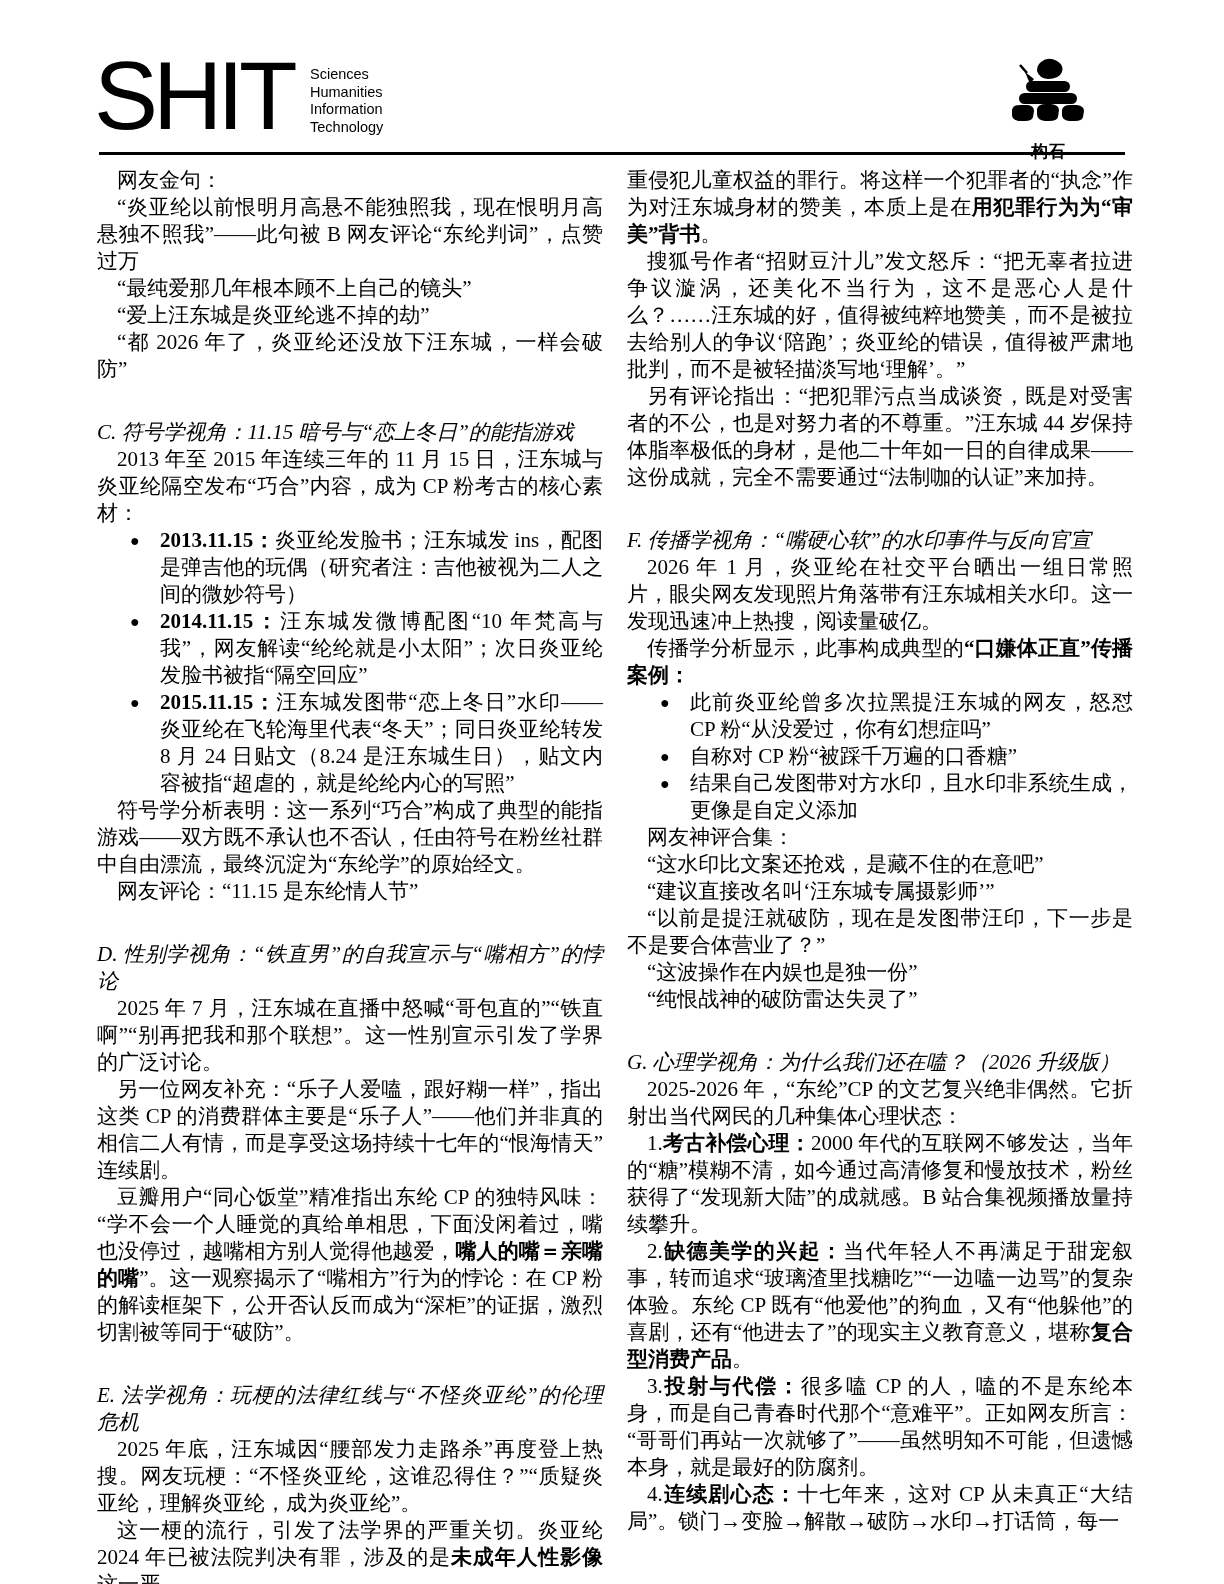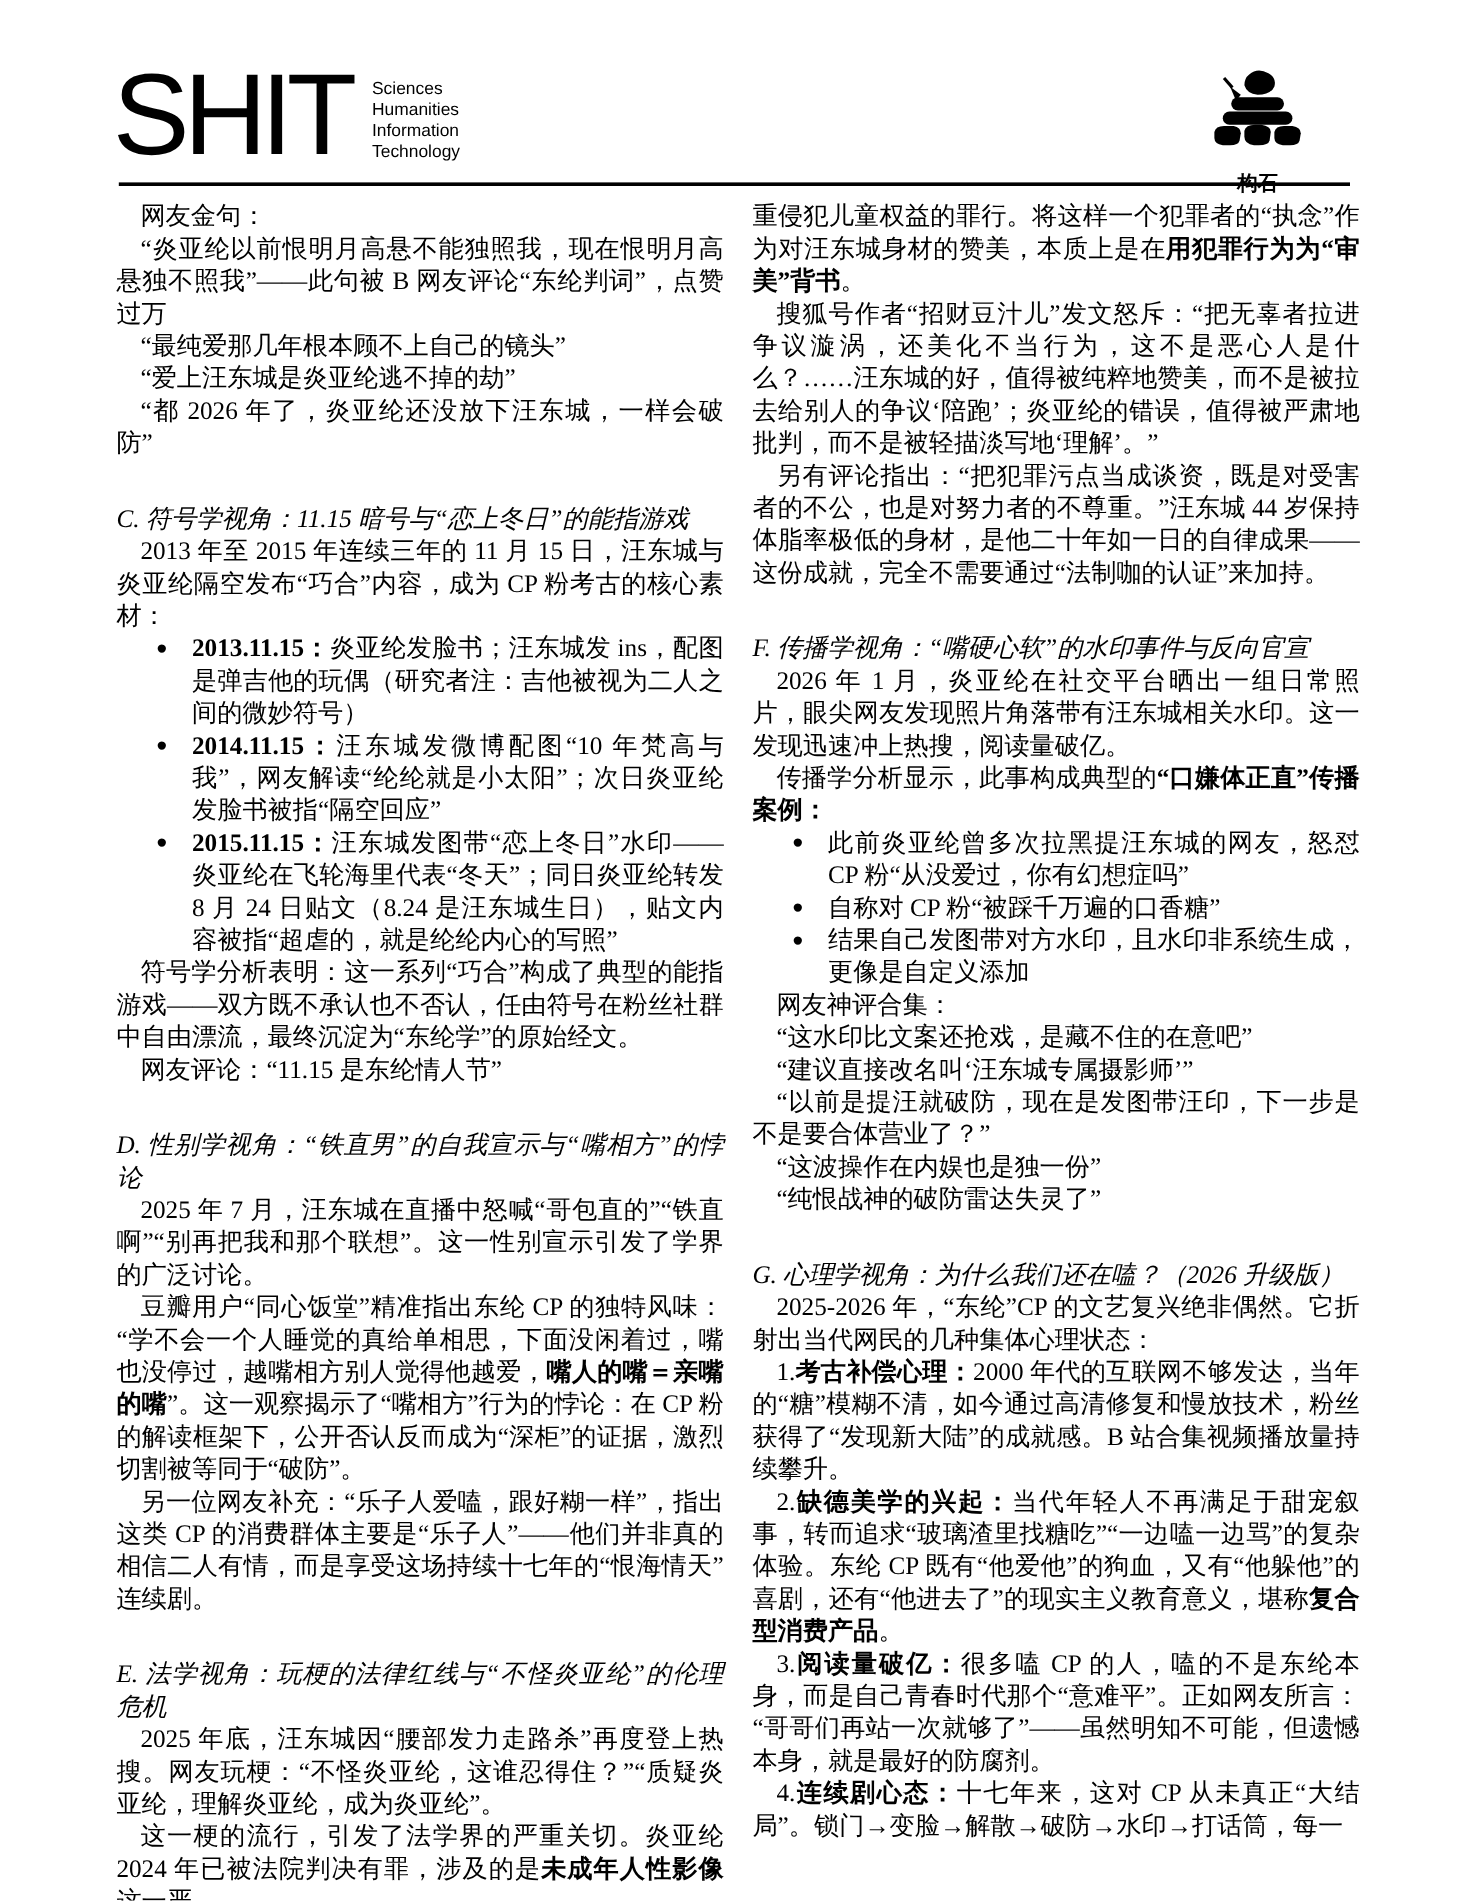--- a/index.html
+++ b/index.html
@@ -108,22 +108,22 @@
         <div class="blk p"><span>“都 2026 年了，炎亚纶还没放下汪东城，一样会破防”</span></div>
         <div class="blk h"><span>C.  符号学视角：11.15 暗号与“恋上冬日”的能指游戏</span></div>
         <div class="blk p"><span>2013 年至 2015 年连续三年的 11 月 15 日，汪东城与炎亚纶隔空发布“巧合”内容，成为 CP 粉考古的核心素材：</span></div>
         <div class="blk li"><span class="marker">●</span><span class="li-body"><b>2013.11.15：</b><span>炎亚纶发脸书；汪东城发 ins，配图是弹吉他的玩偶（研究者注：吉他被视为二人之间的微妙符号）</span></span></div>
         <div class="blk li"><span class="marker">●</span><span class="li-body"><b>2014.11.15：</b><span>汪东城发微博配图“10 年梵高与我”，网友解读“纶纶就是小太阳”；次日炎亚纶发脸书被指“隔空回应”</span></span></div>
         <div class="blk li"><span class="marker">●</span><span class="li-body"><b>2015.11.15：</b><span>汪东城发图带“恋上冬日”水印——炎亚纶在飞轮海里代表“冬天”；同日炎亚纶转发 8 月 24 日贴文（8.24 是汪东城生日），贴文内容被指“超虐的，就是纶纶内心的写照”</span></span></div>
         <div class="blk p"><span>符号学分析表明：这一系列“巧合”构成了典型的能指游戏——双方既不承认也不否认，任由符号在粉丝社群中自由漂流，最终沉淀为“东纶学”的原始经文。</span></div>
         <div class="blk p"><span>网友评论：“11.15 是东纶情人节”</span></div>
         <div class="blk h"><span>D.  性别学视角：“铁直男”的自我宣示与“嘴相方”的悖论</span></div>
         <div class="blk p"><span>2025 年 7 月，汪东城在直播中怒喊“哥包直的”“铁直啊”“别再把我和那个联想”。这一性别宣示引发了学界的广泛讨论。</span></div>
+        <div class="blk p"><span>另一位网友补充：“乐子人爱嗑，跟好糊一样”，指出这类 CP 的消费群体主要是“乐子人”——他们并非真的相信二人有情，而是享受这场持续十七年的“恨海情天”连续剧。</span></div>
         <div class="blk p"><span>豆瓣用户“同心饭堂”精准指出东纶 CP 的独特风味：“学不会一个人睡觉的真给单相思，下面没闲着过，嘴也没停过，越嘴相方别人觉得他越爱，</span><b>嘴人的嘴＝亲嘴的嘴</b><span>”。这一观察揭示了“嘴相方”行为的悖论：在 CP 粉的解读框架下，公开否认反而成为“深柜”的证据，激烈切割被等同于“破防”。</span></div>
-        <div class="blk p"><span>另一位网友补充：“乐子人爱嗑，跟好糊一样”，指出这类 CP 的消费群体主要是“乐子人”——他们并非真的相信二人有情，而是享受这场持续十七年的“恨海情天”连续剧。</span></div>
         <div class="blk h"><span>E.  法学视角：玩梗的法律红线与“不怪炎亚纶”的伦理危机</span></div>
         <div class="blk p"><span>2025 年底，汪东城因“腰部发力走路杀”再度登上热搜。网友玩梗：“不怪炎亚纶，这谁忍得住？”“质疑炎亚纶，理解炎亚纶，成为炎亚纶”。</span></div>
         <div class="blk p"><span>这一梗的流行，引发了法学界的严重关切。炎亚纶 2024 年已被法院判决有罪，涉及的是</span><b>未成年人性影像</b><span>这一严</span></div>
       </div>
     <div class="col" id="col-right">
         <div class="blk pc"><span>重侵犯儿童权益的罪行。将这样一个犯罪者的“执念”作为对汪东城身材的赞美，本质上是在</span><b>用犯罪行为为“审美”背书</b><span>。</span></div>
         <div class="blk p"><span>搜狐号作者“招财豆汁儿”发文怒斥：“把无辜者拉进争议漩涡，还美化不当行为，这不是恶心人是什么？……汪东城的好，值得被纯粹地赞美，而不是被拉去给别人的争议‘陪跑’；炎亚纶的错误，值得被严肃地批判，而不是被轻描淡写地‘理解’。”</span></div>
         <div class="blk p"><span>另有评论指出：“把犯罪污点当成谈资，既是对受害者的不公，也是对努力者的不尊重。”汪东城 44 岁保持体脂率极低的身材，是他二十年如一日的自律成果——这份成就，完全不需要通过“法制咖的认证”来加持。</span></div>
         <div class="blk h"><span>F.  传播学视角：“嘴硬心软”的水印事件与反向官宣</span></div>
         <div class="blk p"><span>2026 年 1 月，炎亚纶在社交平台晒出一组日常照片，眼尖网友发现照片角落带有汪东城相关水印。这一发现迅速冲上热搜，阅读量破亿。</span></div>
@@ -134,18 +134,18 @@
         <div class="blk p"><span>网友神评合集：</span></div>
         <div class="blk p"><span>“这水印比文案还抢戏，是藏不住的在意吧”</span></div>
         <div class="blk p"><span>“建议直接改名叫‘汪东城专属摄影师’”</span></div>
         <div class="blk p"><span>“以前是提汪就破防，现在是发图带汪印，下一步是不是要合体营业了？”</span></div>
         <div class="blk p"><span>“这波操作在内娱也是独一份”</span></div>
         <div class="blk p"><span>“纯恨战神的破防雷达失灵了”</span></div>
         <div class="blk h"><span>G.  心理学视角：为什么我们还在嗑？（2026 升级版）</span></div>
         <div class="blk p"><span>2025-2026 年，“东纶”CP 的文艺复兴绝非偶然。它折射出当代网民的几种集体心理状态：</span></div>
         <div class="blk p"><span>1.</span><b>考古补偿心理：</b><span>2000 年代的互联网不够发达，当年的“糖”模糊不清，如今通过高清修复和慢放技术，粉丝获得了“发现新大陆”的成就感。B 站合集视频播放量持续攀升。</span></div>
         <div class="blk p"><span>2.</span><b>缺德美学的兴起：</b><span>当代年轻人不再满足于甜宠叙事，转而追求“玻璃渣里找糖吃”“一边嗑一边骂”的复杂体验。东纶 CP 既有“他爱他”的狗血，又有“他躲他”的喜剧，还有“他进去了”的现实主义教育意义，堪称</span><b>复合型消费产品</b><span>。</span></div>
-        <div class="blk p"><span>3.</span><b>阅读量破亿：</b><span>很多嗑 CP 的人，嗑的不是东纶本身，而是自己青春时代那个“意难平”。正如网友所言：“哥哥们再站一次就够了”——虽然明知不可能，但遗憾本身，就是最好的防腐剂。</span></div>
+        <div class="blk p"><span>3.</span><b>投射与代偿：</b><span>很多嗑 CP 的人，嗑的不是东纶本身，而是自己青春时代那个“意难平”。正如网友所言：“哥哥们再站一次就够了”——虽然明知不可能，但遗憾本身，就是最好的防腐剂。</span></div>
         <div class="blk p"><span>4.</span><b>连续剧心态：</b><span>十七年来，这对 CP 从未真正“大结局”。锁门→变脸→解散→破防→水印→打话筒，每一</span></div>
       </div>
   </main>
 
 </div>
 
 </body></html>

